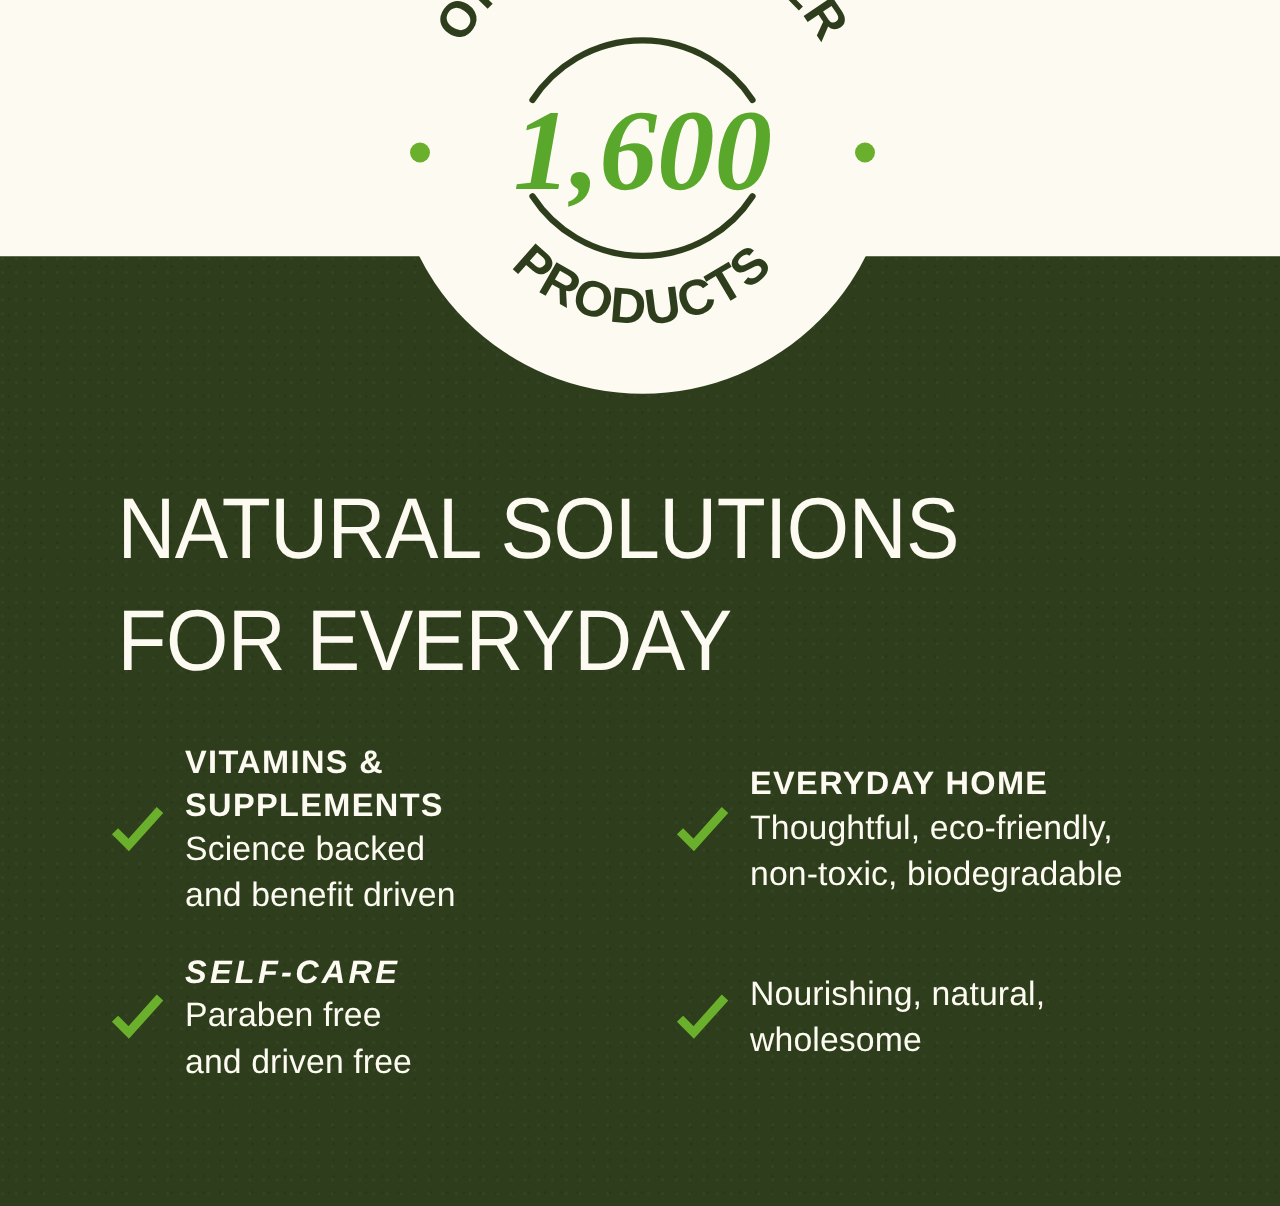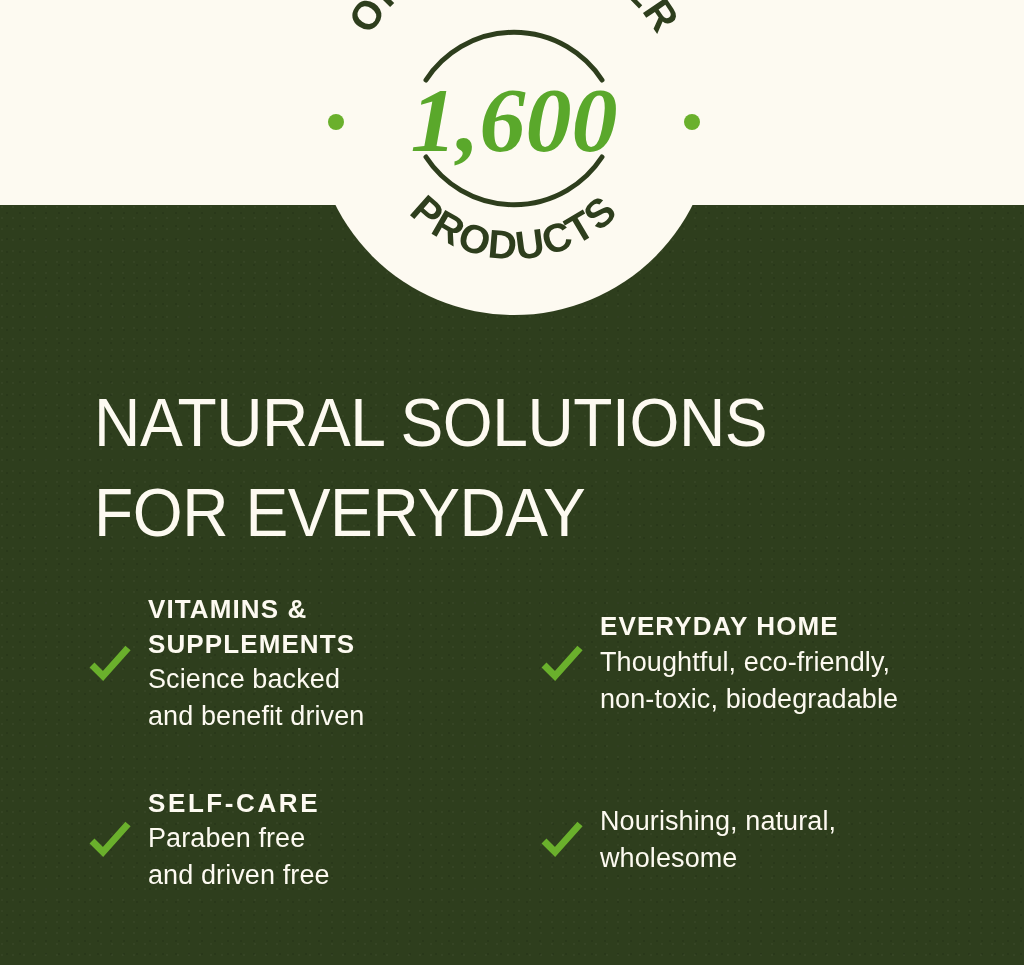--- a/index.html
+++ b/index.html
@@ -104,21 +104,21 @@
   
   .feature-grid {
     position: absolute;
     left: 88px;
     top: 592px;
     width: 900px;
     z-index: 4;
     display: grid;
     grid-template-columns: 452px 448px;
     grid-template-rows: auto auto;
-    row-gap: 50px;
+    row-gap: 24px;
   }
   .feature-item {
     display: flex;
     align-items: center;
     gap: 16px;
   }
   .check-icon {
     flex: 0 0 auto;
     width: 44px;
     height: 44px;
@@ -129,21 +129,21 @@
     display: block;
     color: #fdfaf1;
     font-family: "Liberation Sans", sans-serif;
     font-size: 26px;
     font-weight: bold;
     letter-spacing: 1.1px;
     line-height: 1.33;
     white-space: pre-line;
   }
   .feature-title.tight { letter-spacing: 1.1px; }
-  .feature-title.spaced { letter-spacing: 2.6px; }
+  .feature-title.spaced { letter-spacing: 2.6px; font-style: italic; }
   .feature-desc {
     display: block;
     color: #fdfaf1;
     font-family: "Liberation Sans", sans-serif;
     font-size: 27px;
     font-weight: normal;
     line-height: 1.38;
     white-space: pre-line;
     letter-spacing: 0.1px;
   }

